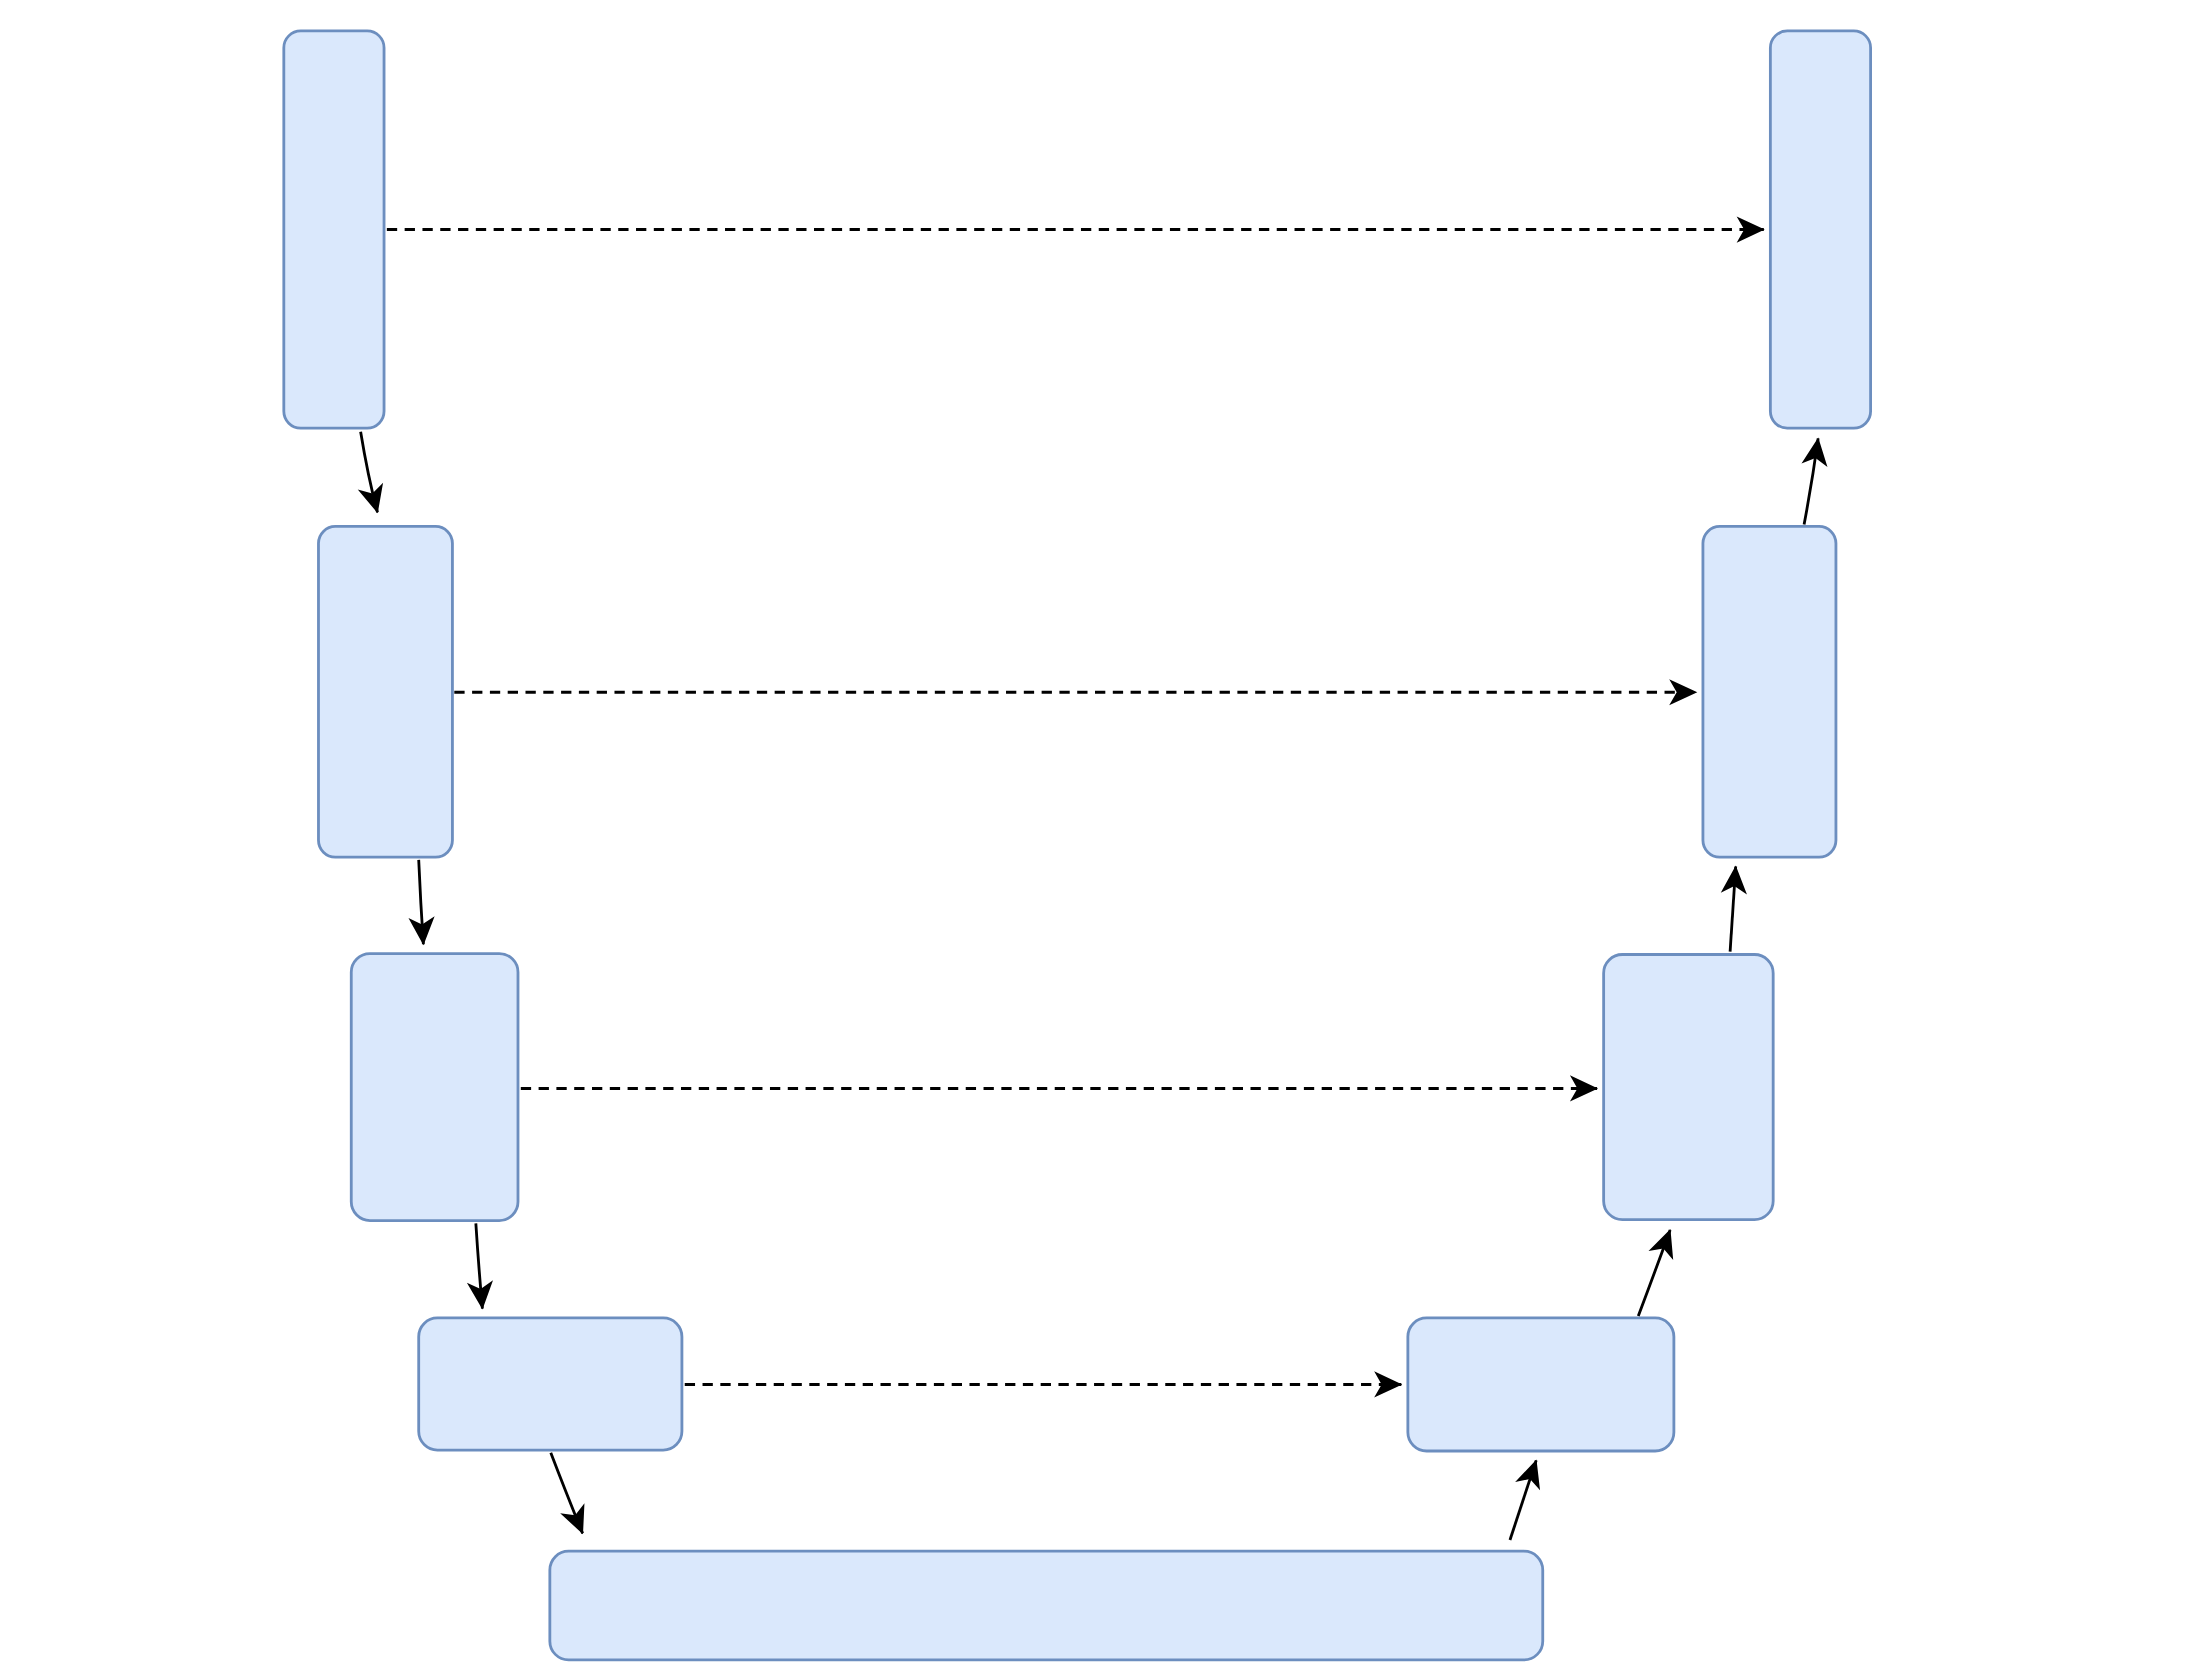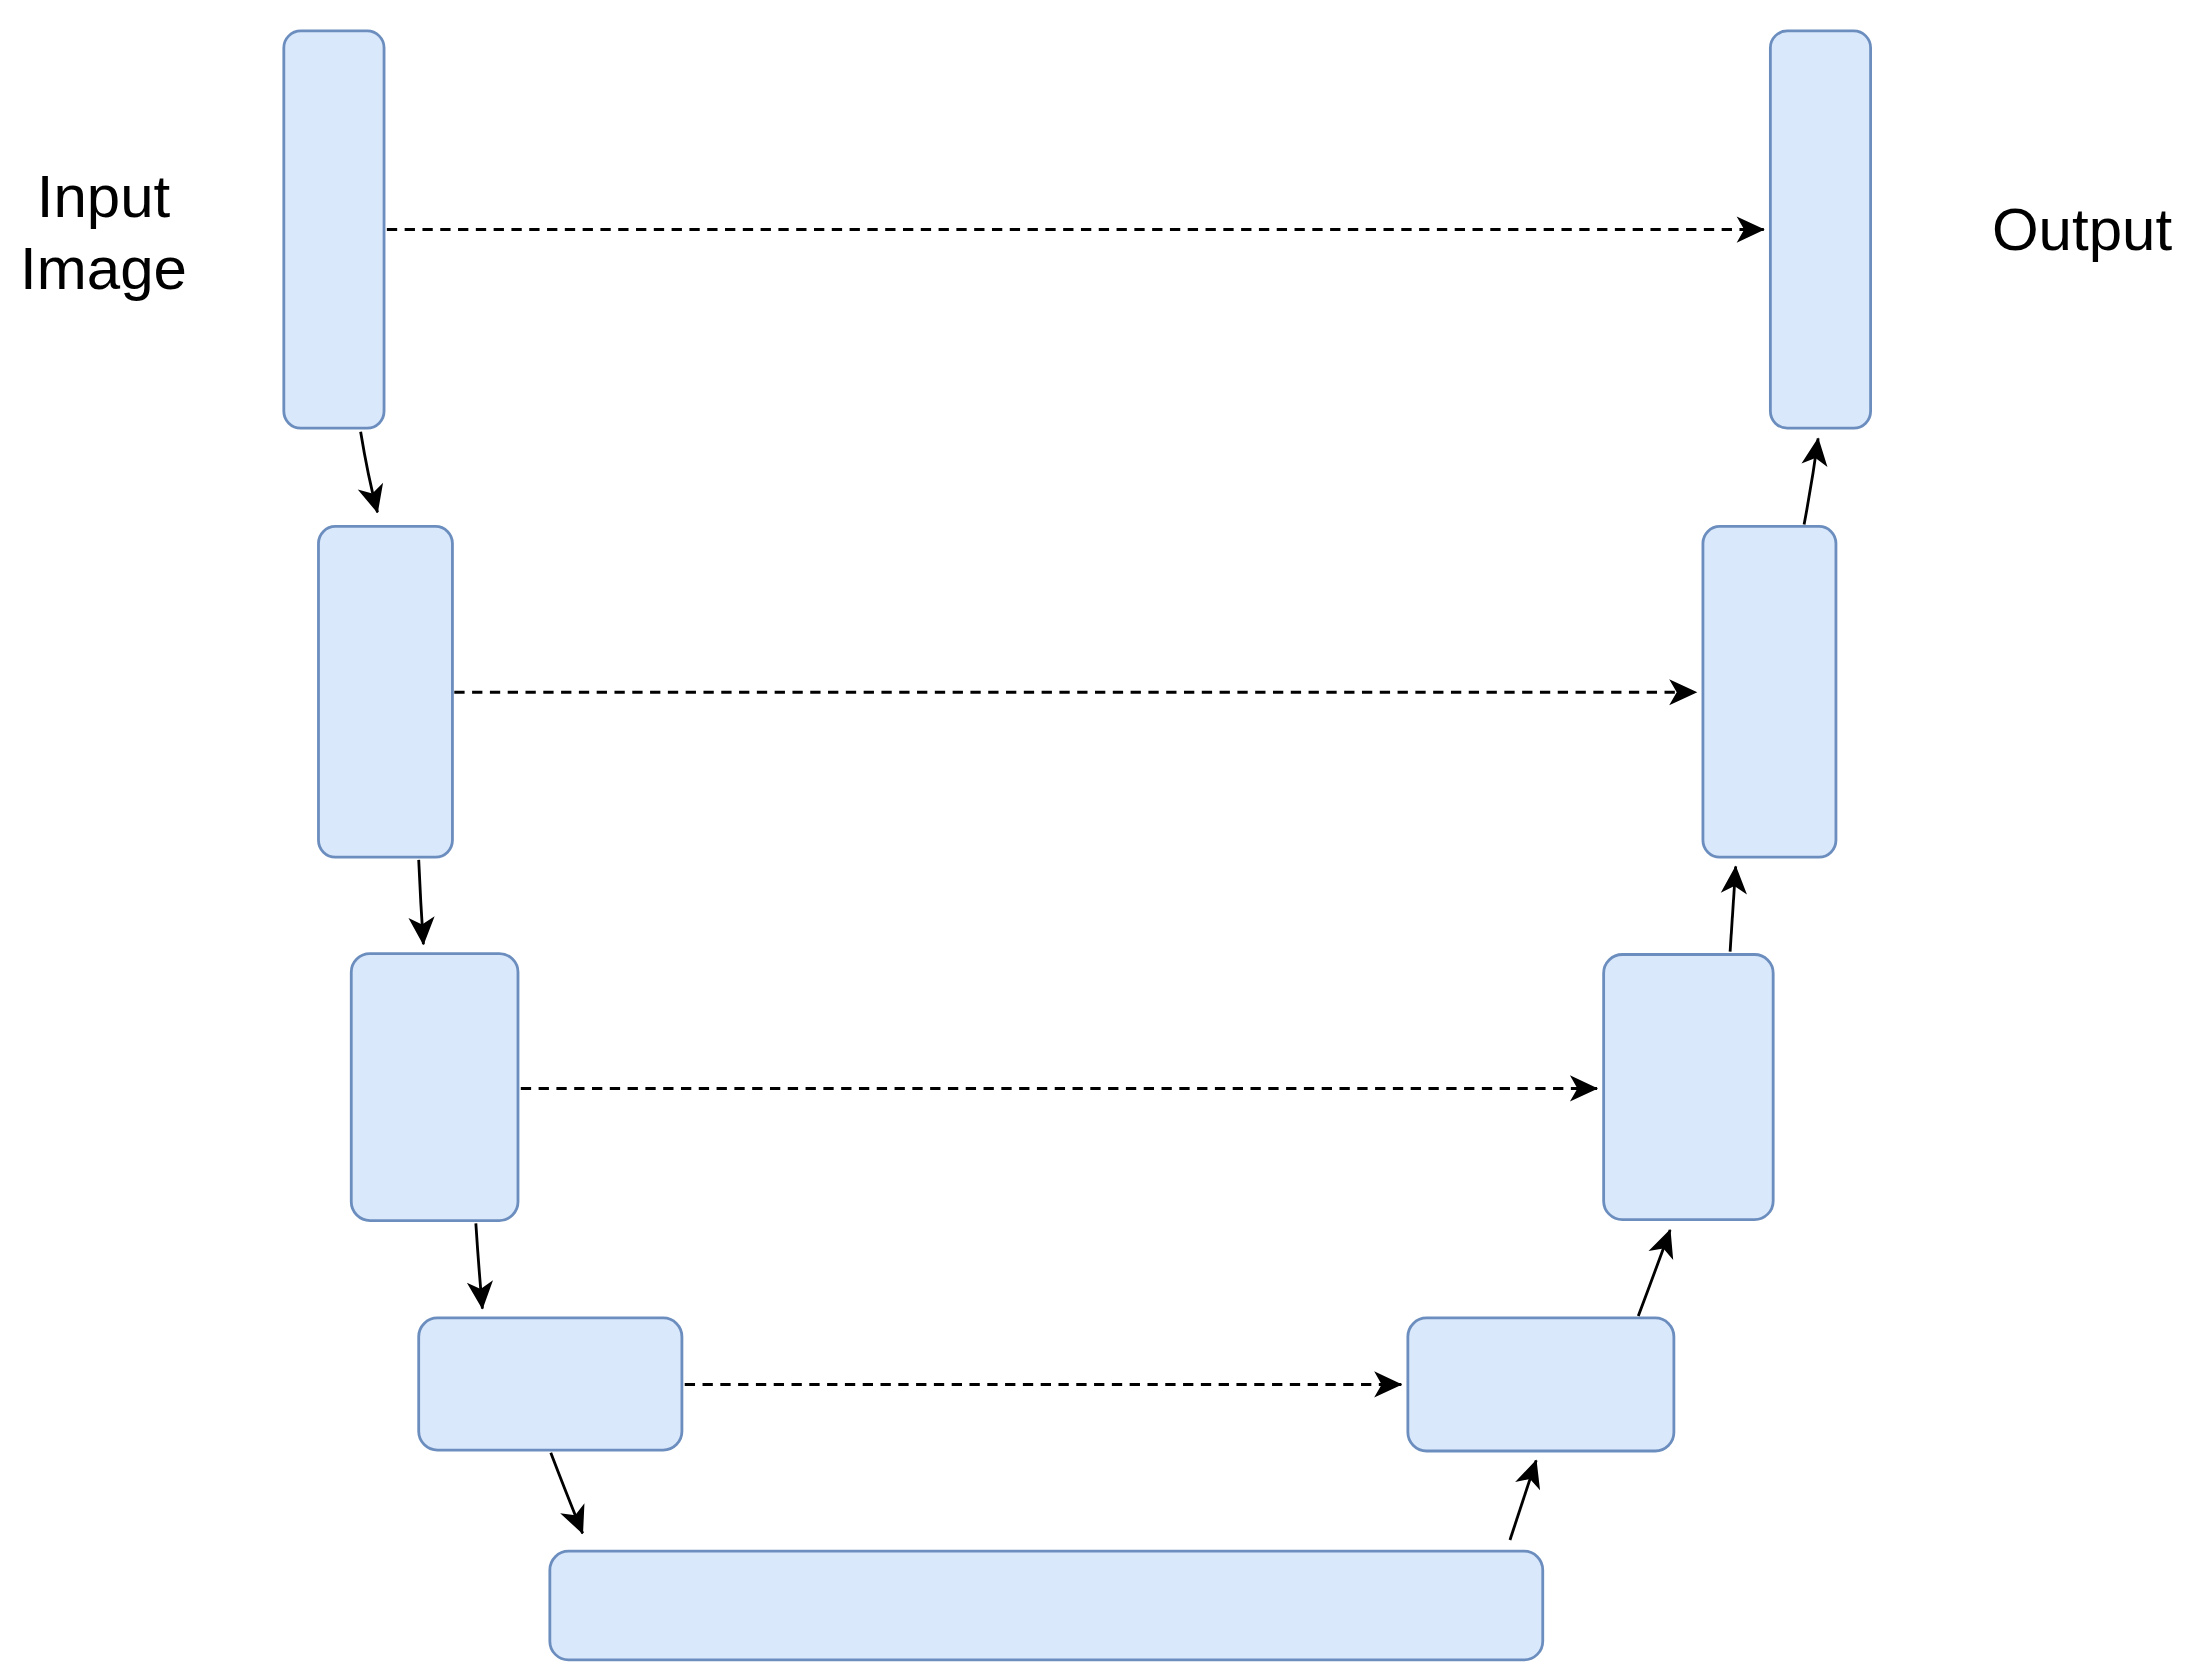--- a/index.html
+++ b/index.html
@@ -69,18 +69,15 @@
         <path d="M1749,1405 Q1767,1357 1783,1313" fill="none" stroke="#000000" stroke-width="3" marker-end="url(#arrowhead)"></path>
         <path d="M1847,1016 Q1850,969 1853,925" fill="none" stroke="#000000" stroke-width="3" marker-end="url(#arrowhead)"></path>
         <path d="M1926,560 Q1935,512 1941,468" fill="none" stroke="#000000" stroke-width="3" marker-end="url(#arrowhead)"></path>
         <path d="M413,245 L1883,245" fill="none" stroke="#000000" stroke-width="3" stroke-dasharray="11 8" marker-end="url(#arrowhead)"></path>
         <path d="M485,739 L1811,739" fill="none" stroke="#000000" stroke-width="3" stroke-dasharray="11 8" marker-end="url(#arrowhead)"></path>
         <path d="M556,1162 L1705,1162" fill="none" stroke="#000000" stroke-width="3" stroke-dasharray="11 8" marker-end="url(#arrowhead)"></path>
         <path d="M731,1478 L1496,1478" fill="none" stroke="#000000" stroke-width="3" stroke-dasharray="11 8" marker-end="url(#arrowhead)"></path>
       </g>
   </svg>
 
-  <div class="label label-input">Input
-Image</div>
 
-  <div class="label label-output">Output</div>
 </div>
 
 
 </body></html>

